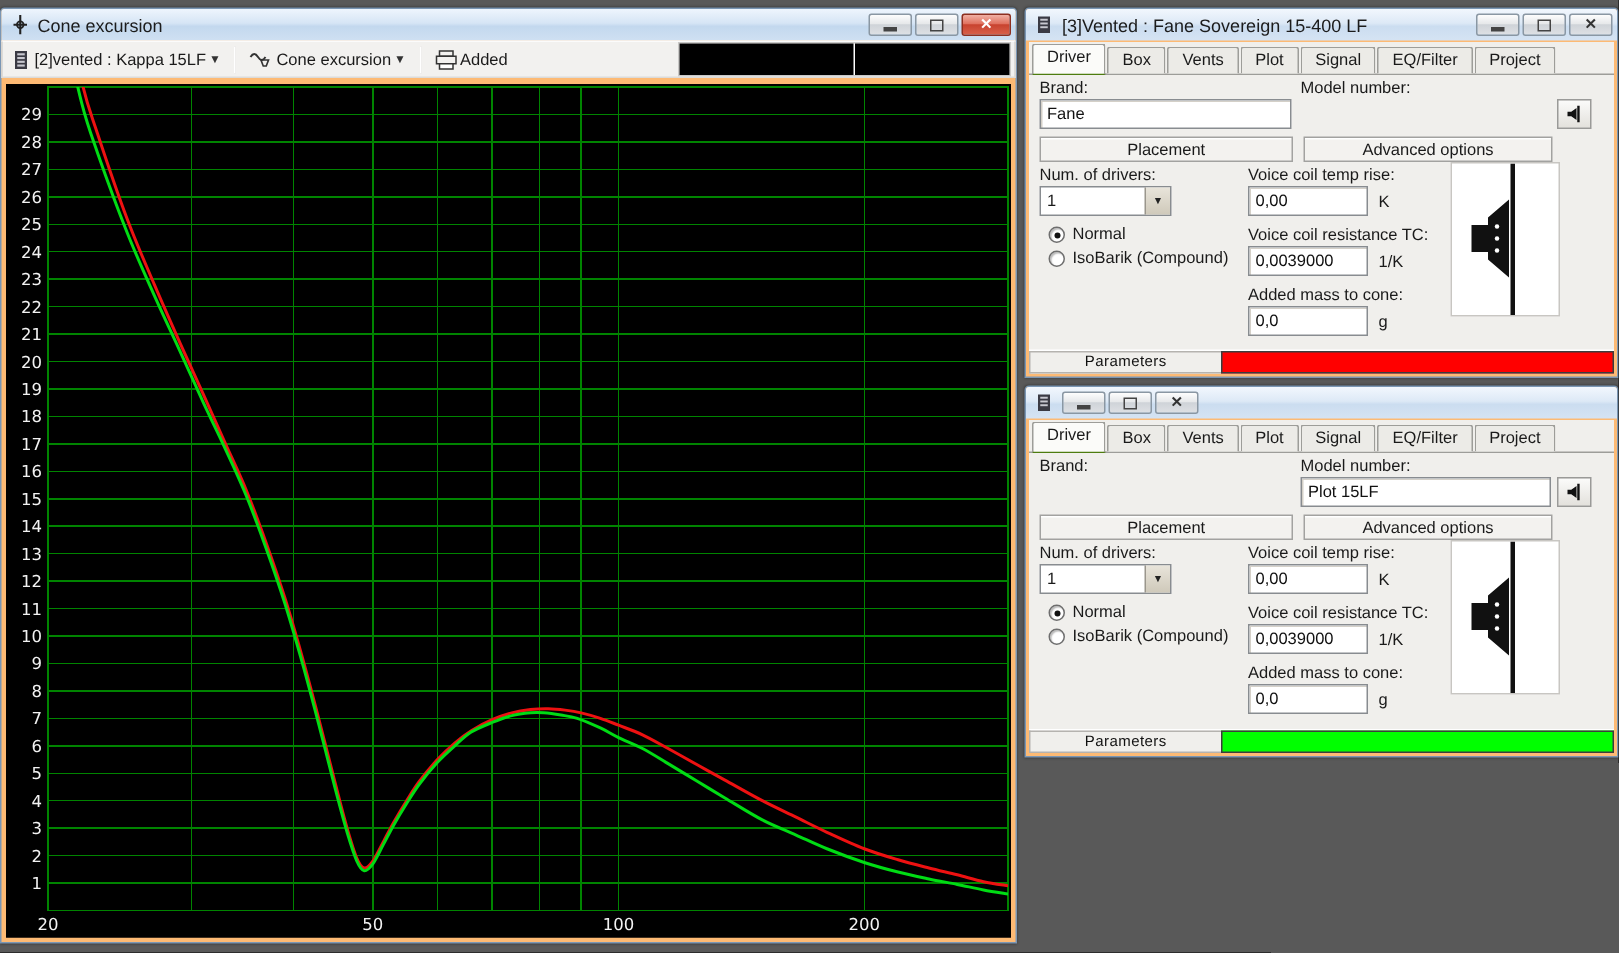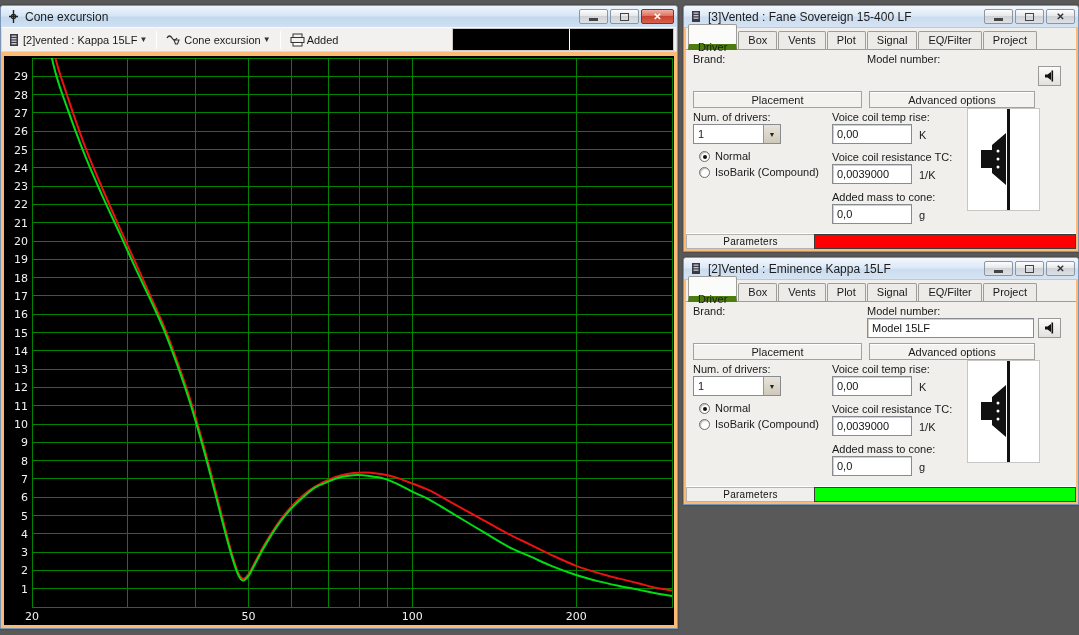--- a/index.html
+++ b/index.html
@@ -30,21 +30,21 @@
   .legendbox { background:#000; height:21px; }
   .legendwrap { margin-left:auto; display:flex; border:1px solid #c9c8c6; background:#fff; gap:1px; }
   #plotarea { position:absolute; left:3px; right:3px; top:50px; bottom:3px; background:#000; }
 
   
   .dwin .titlebar { background:linear-gradient(#f2f7fd, #dde9f6 45%, #cbddf0 55%, #d5e3f3); }
   .dwin .body { position:absolute; left:2px; right:2px; top:22px; bottom:2px; background:#f0efec; }
   .tabrow { height:22px; display:flex; align-items:flex-end; padding-left:2px; border-bottom:1px solid #9d9d99; background:#f0efec; position:relative; }
   .tab { font-size:11px; color:#1a1a1a; border:1px solid #9d9d99; border-bottom:none; border-radius:2px 2px 0 0;
     padding:2px 9px 3px 9px; margin-right:1px; background:#ecebe7; height:18px; position:relative; }
-  .tab.active { background:#fbfbf9; height:21px; padding-top:16px; z-index:2; margin-bottom:-1px; border-bottom:6px solid #4d7c0f; font-weight:normal; }
+  .tab.active { background:#fbfbf9; height:21px; padding-top:2px; z-index:2; margin-bottom:-1px; border-bottom:1px solid #4d7c0f; font-weight:normal; }
   .content { position:absolute; left:0; right:0; top:22px; bottom:16px; font-size:11px; color:#1a1a1a; }
   .lbl { position:absolute; white-space:nowrap; }
   .field { position:absolute; height:20px; background:#fff; border:1px solid #888c90; box-shadow:inset 1px 1px 0 #d4d0c8; padding:3px 4px; font-size:11px; color:#111; white-space:nowrap; overflow:hidden; }
   .flatbtn { position:absolute; height:17px; background:#f3f2ef; border:1px solid #aoaoao; border:1px solid #a2a2a0; box-shadow:0 1px 0 #fff inset; text-align:center; font-size:11px; padding-top:2px; }
   .combo { position:absolute; height:20px; background:#fff; border:1px solid #888c90; display:flex; }
   .combo .cval { flex:1; padding:3px 4px; font-size:11px; }
   .combo .cbtn { width:17px; background:linear-gradient(#e8e4da,#cfc9ba); border-left:1px solid #9a968c; display:flex; align-items:center; justify-content:center; font-size:7px; color:#222; }
   .radio { position:absolute; display:flex; align-items:center; gap:5px; font-size:11px; }
   .rdot { width:11px; height:11px; border-radius:50%; background:#fff; border:1px solid #6e6e6e; box-shadow:inset 1px 1px 1px #bbb; position:relative; }
   .rdot.sel::after { content:""; position:absolute; left:3px; top:3px; width:4px; height:4px; border-radius:50%; background:#111; }
@@ -225,20 +225,21 @@
       <span class="tab active">Driver</span>
       <span class="tab">Box</span>
       <span class="tab">Vents</span>
       <span class="tab">Plot</span>
       <span class="tab">Signal</span>
       <span class="tab">EQ/Filter</span>
       <span class="tab">Project</span>
     </div>
     <div class="content">
       <span class="lbl" style="left:7px; top:3px;">Brand:</span>
+      <span class="field" style="left:7px; top:16px; width:168px;">Fane</span>
       <span class="lbl" style="left:181px; top:3px;">Model number:</span>
       <span class="mutebtn" style="left:352px; top:16px;">
         <svg width="13" height="12" viewBox="0 0 13 12">
           <rect x="8.5" y="0.5" width="1.6" height="11" fill="#111"></rect>
           <path d="M8 2 L4.5 4.5 L2 4.5 L2 7.5 L4.5 7.5 L8 10 Z" fill="#111"></path>
         </svg>
       </span>
       <span class="flatbtn" style="left:7px; top:41px; width:169px;">Placement</span>
       <span class="flatbtn" style="left:183px; top:41px; width:166px;">Advanced options</span>
       <span class="lbl" style="left:7px; top:61px;">Num. of drivers:</span>
@@ -283,21 +284,20 @@
 </div>
 
 <div class="win dwin" style="left:683px; top:257px; width:396px; height:248px;">
   <div class="titlebar">
     <svg class="ticon" viewBox="0 0 13 13">
       <rect x="2" y="1" width="8" height="11" fill="#3a3a44"></rect>
       <rect x="3.5" y="2.5" width="5" height="1.3" fill="#c8c8d0"></rect>
       <rect x="3.5" y="5" width="5" height="1.3" fill="#c8c8d0"></rect>
       <rect x="3.5" y="7.5" width="5" height="1.3" fill="#c8c8d0"></rect>
     </svg>
-    <span class="ttext">[2]Vented : Eminence Kappa 15LF</span>
     <span class="winbtns">
       <span class="tbtn">
           <span class="glyph-min"></span>
         </span>
       <span class="tbtn">
           <span class="glyph-max"></span>
         </span>
       <span class="tbtn">
           <span class="glyph-x">✕</span>
         </span>
@@ -309,21 +309,21 @@
       <span class="tab">Box</span>
       <span class="tab">Vents</span>
       <span class="tab">Plot</span>
       <span class="tab">Signal</span>
       <span class="tab">EQ/Filter</span>
       <span class="tab">Project</span>
     </div>
     <div class="content">
       <span class="lbl" style="left:7px; top:3px;">Brand:</span>
       <span class="lbl" style="left:181px; top:3px;">Model number:</span>
-      <span class="field" style="left:181px; top:16px; width:167px;">Model 15LF</span>
+      <span class="field" style="left:181px; top:16px; width:167px;">Plot 15LF</span>
       <span class="mutebtn" style="left:352px; top:16px;">
         <svg width="13" height="12" viewBox="0 0 13 12">
           <rect x="8.5" y="0.5" width="1.6" height="11" fill="#111"></rect>
           <path d="M8 2 L4.5 4.5 L2 4.5 L2 7.5 L4.5 7.5 L8 10 Z" fill="#111"></path>
         </svg>
       </span>
       <span class="flatbtn" style="left:7px; top:41px; width:169px;">Placement</span>
       <span class="flatbtn" style="left:183px; top:41px; width:166px;">Advanced options</span>
       <span class="lbl" style="left:7px; top:61px;">Num. of drivers:</span>
       <span class="combo" style="left:7px; top:74px; width:88px;">

